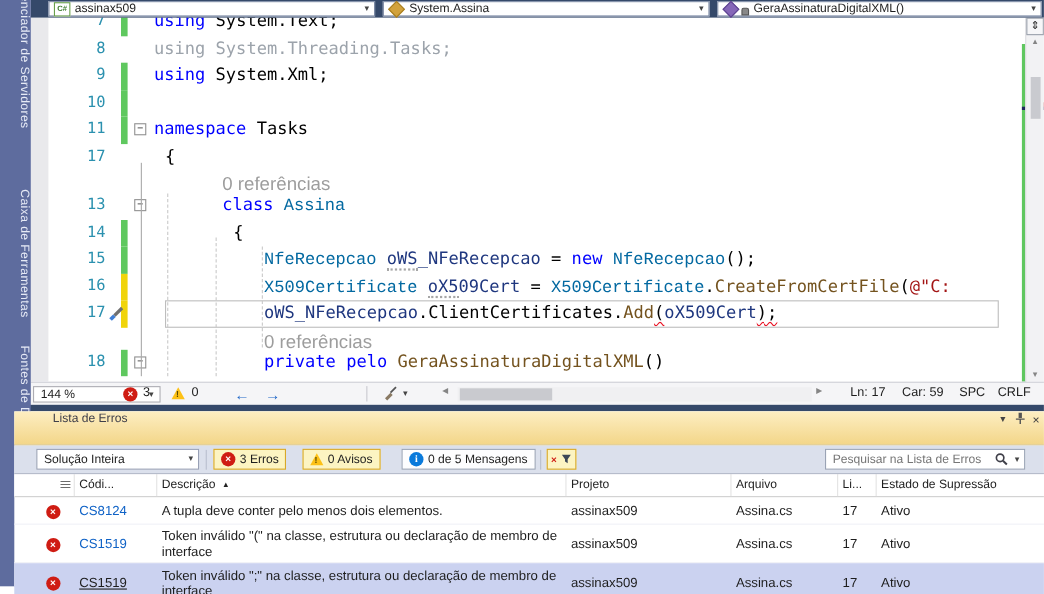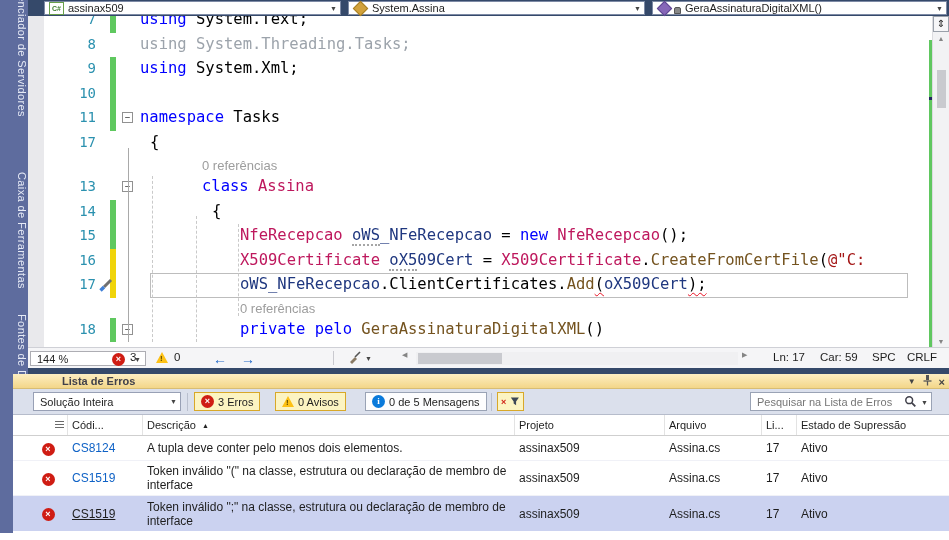--- a/index.html
+++ b/index.html
@@ -25,31 +25,31 @@
   .clsico{display:inline-block;width:9px;height:9px;background:#d2a23c;transform:rotate(45deg);margin:0 6px 0 2px;border:1px solid #a87f22;}
   .methico{display:inline-block;width:9px;height:9px;background:#8667b8;transform:rotate(45deg);margin:0 4px 0 2px;border:1px solid #5e4590;}
   .lockico{display:inline-block;width:5px;height:5px;border:1px solid #555;border-radius:2px 2px 0 0;margin-right:4px;margin-top:4px;background:#888;}
 
   
   .editor{position:absolute;left:28px;top:16px;width:921px;height:331px;background:#fff;overflow:hidden;}
   .marginstrip{position:absolute;left:0;top:0;bottom:0;width:16px;background:#e9e9ec;}
   .lines{position:absolute;left:0;top:-8px;right:17px;}
   .eline{position:relative;height:24.5px;font-family:"DejaVu Sans Mono",monospace;font-size:15.5px;white-space:pre;}
   .eline.lens{height:20px;}
-  .lenstxt{position:absolute;top:3px;color:#9d9d9d;font-family:"Liberation Sans",sans-serif;font-size:13px;}
+  .lenstxt{position:absolute;top:3px;color:#9d9d9d;font-family:"Liberation Sans",sans-serif;font-size:17px;}
   .lnum{position:absolute;left:16px;top:3px;width:62px;text-align:right;box-sizing:border-box;padding-right:10px;
         color:#2b91af;font-size:14px;font-family:"DejaVu Sans Mono",monospace;}
   .cbar{position:absolute;left:82px;width:6px;top:0;bottom:0;}
   .cbar.g{background:#5fc85f;} .cbar.y{background:#f0d40a;}
   .fold{position:absolute;left:94px;top:6px;width:11px;height:11px;border:1px solid #919191;background:#fff;
         color:#333;font-size:9px;line-height:9px;text-align:center;box-sizing:border-box;}
   .ctext{position:absolute;top:2px;}
   .curbox{position:absolute;left:122px;right:24px;top:0;bottom:0;border:1px solid #bdbdbd;}
   .tooli{position:absolute;left:70px;top:5px;width:15px;height:15px;z-index:2;}
-  .kw{color:#0000ff;} .ty{color:#be185d;} .loc{color:#1f377f;} .m{color:#74531f;}
+  .kw{color:#0000ff;} .ty{color:#0369a1;font-family:Liberation Mono, monospace;} .loc{color:#1f377f;} .m{color:#74531f;}
   .str{color:#a31515;} .pl{color:#000;} .dim{color:#9ca3ab;margin-top:48px;}
   .sq{text-decoration:underline;text-decoration-style:wavy;text-decoration-color:#e81123;
       text-decoration-thickness:1px;text-underline-offset:3px;}
   .hint{border-bottom:2px dotted #a6a6a6;}
   .guide{position:absolute;width:0;}
   .guide.solid{border-left:1px solid #a9a9a9;}
   .guide.dash{border-left:1px dashed #c9c9c9;}
   .g1{left:100px;top:132px;height:194px;} .g2{left:124px;top:160px;height:166px;}
   .g3{left:168px;top:200px;height:126px;} .g4{left:210px;top:208px;height:92px;}
 
@@ -83,22 +83,22 @@
   .vsep{position:absolute;top:3px;width:1px;height:14px;background:#c9c9cf;}
   .hscroll{position:absolute;left:388px;top:4px;width:322px;height:13px;background:#f0f0f2;}
   .hthumb{position:absolute;left:2px;top:1px;width:84px;height:11px;background:#c9cacf;}
   .harr{font-size:7px;color:#858585;top:6px;}
 
   
   .bluegap{position:absolute;left:0;top:368px;width:949px;height:6px;background:#35496a;}
 
   
   .panel{position:absolute;left:13px;top:374px;width:936px;height:159px;background:#fff;z-index:4;font-size:12px;color:#1e1e1e;}
-  .ptitle{position:relative;height:15px;background:linear-gradient(#fdeec2,#f3d689);border-bottom:1px solid #d8bd75;
-          font-size:11px;color:#40404a;line-height:15px;padding-left:49px;box-sizing:border-box;font-weight:bold;}
+  .ptitle{position:relative;height:31px;background:linear-gradient(#fdeec2,#f3d689);border-bottom:1px solid #d8bd75;
+          font-size:11px;color:#40404a;line-height:15px;padding-left:35px;box-sizing:border-box;}
   .ptools{position:absolute;right:4px;top:0;height:15px;display:flex;align-items:center;gap:7px;color:#444;}
   .ptools .ic{font-size:8px;line-height:10px;cursor:default;}
   .toolbar{position:relative;height:26px;background:#dbe0ec;border-bottom:1px solid #b6bccb;box-sizing:border-box;}
   .tcombo{position:absolute;top:3px;height:19px;background:#fff;border:1px solid #98a0b5;box-sizing:border-box;
           font-size:11px;display:flex;align-items:center;padding:0 14px 0 6px;}
   .tcombo .arr{position:absolute;right:3px;font-size:7px;color:#444;}
   .tbtn{position:absolute;top:3px;height:19px;box-sizing:border-box;display:flex;align-items:center;gap:4px;
         font-size:11px;padding:0 6px;}
   .toggled{background:#fcf4c2;border:1px solid #d8a829;}
   .plainbtn{background:#fdfdfe;border:1px solid #9aa3b5;}

